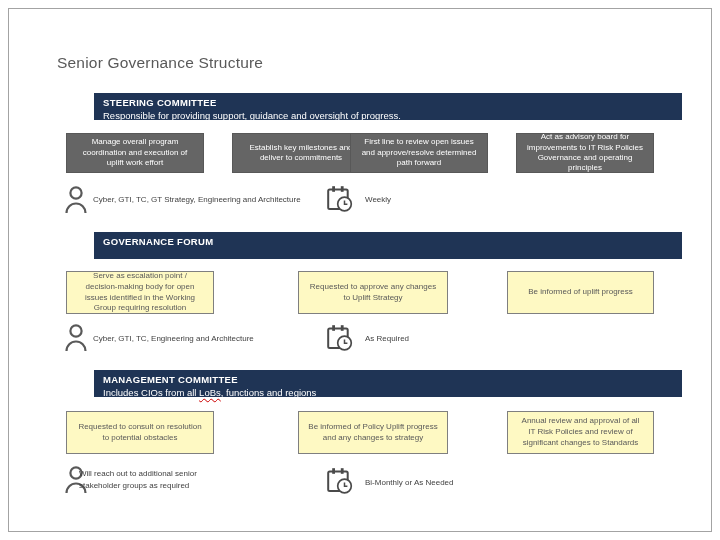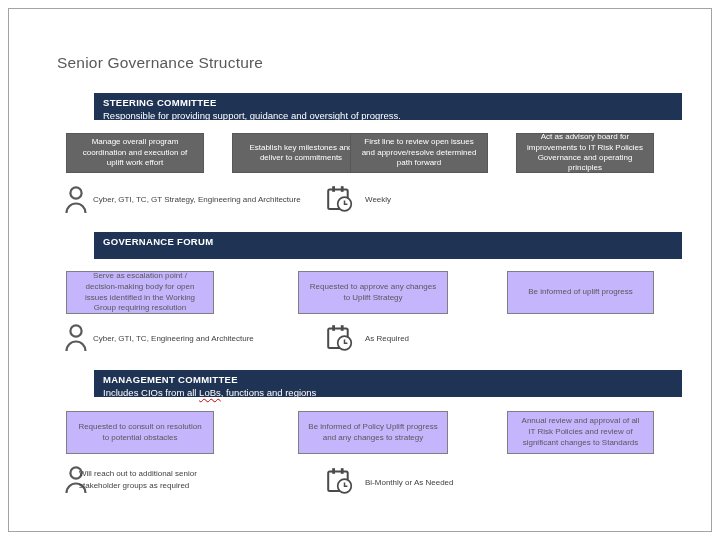--- a/index.html
+++ b/index.html
@@ -14,21 +14,21 @@
   .sec-header .sub  { font-size:9.5px; margin-top:2px; }
   .hdr1 { top:93px; }  .hdr2 { top:232px; }  .hdr3 { top:370px; }
 
   .spell { text-decoration-line:underline; text-decoration-style:wavy; text-decoration-color:#cc0000; text-decoration-thickness:1px; text-underline-offset:2px; }
 
   .dark-box { position:absolute; top:133px; width:138px; height:40px; background:#656565; border:1px solid #585858;
               color:#ffffff; font-size:8px; line-height:1.3; display:flex; align-items:center; justify-content:center;
               text-align:center; padding:2px 8px; box-sizing:border-box; }
   .c1 { left:66px;text-align:center; } .c2 { left:232px; } .c3 { left:350px; } .c4 { left:516px; }
 
-  .light-box { position:absolute; height:43px; background:#c4b5fd; border:1px solid #7f7f7f; color:#595959;
+  .light-box { position:absolute; height:43px; background:#fef9c3; border:1px solid #7f7f7f; color:#595959;
                font-size:8px; line-height:1.35; display:flex; align-items:center; justify-content:center;
                text-align:center; padding:2px 9px; box-sizing:border-box; }
   .la { left:66px;  width:148px; }
   .lb { left:298px; width:150px; }
   .lc { left:507px; width:147px; }
   .t2 { top:271px; } .t3 { top:411px; }
 
   .note { position:absolute; font-size:8px; color:#3f3f3f; line-height:1.5; }
   .icon { position:absolute; }
   .icon svg { display:block; }

